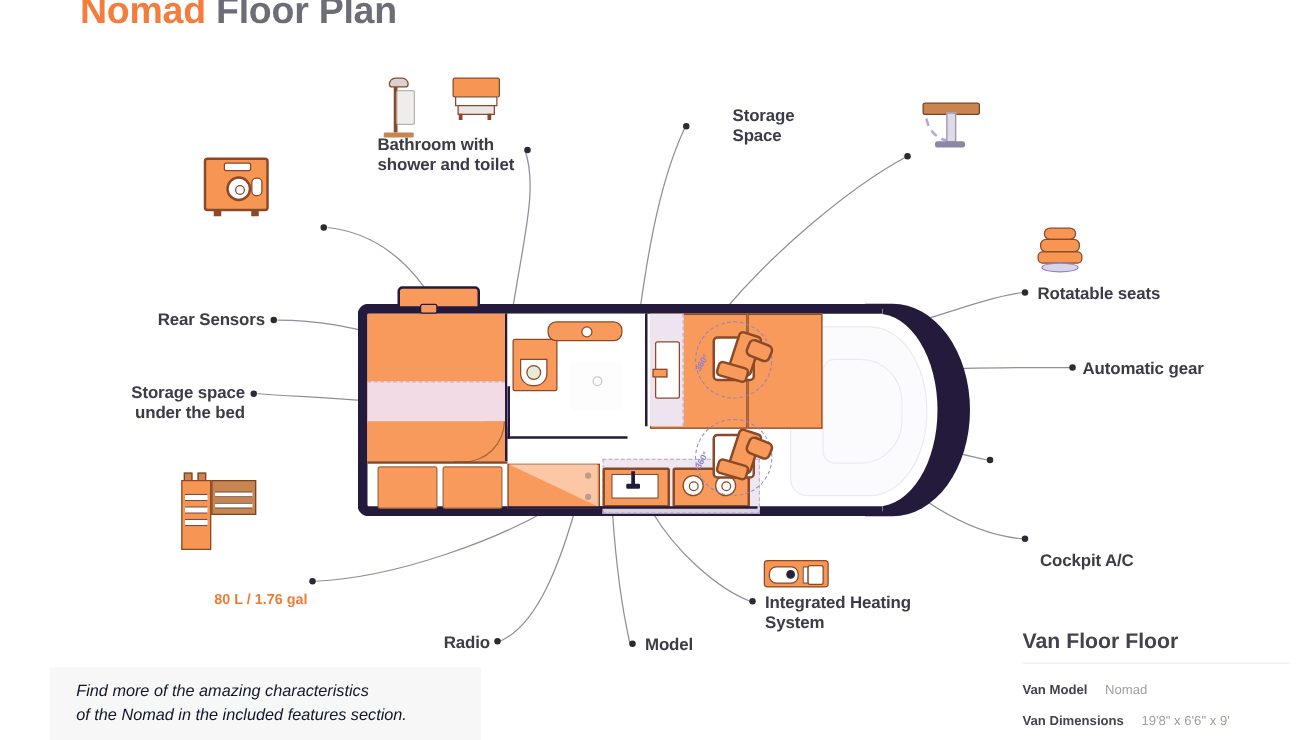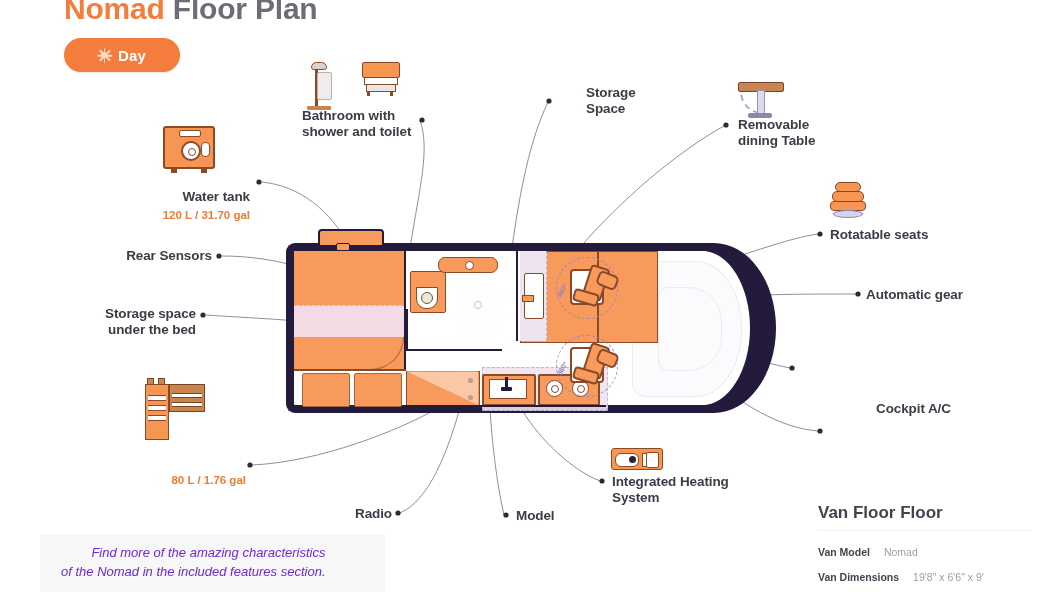--- a/index.html
+++ b/index.html
@@ -220,23 +220,22 @@
   .floor-line{position:absolute;left:120px;top:162px;width:200px;height:2px;background:#241b3c;}
 
   
   .note{
     position:absolute;left:40px;top:534px;width:345px;height:58px;
     background:#f7f7f8;
     display:flex;align-items:center;
   }
   .note span{
     display:block;padding-left:21px;
-    font-size:13px;line-height:1.45;color:#6d28d9;font-style:italic;font-weight:400;
+    font-size:13px;line-height:1.45;color:#0f172a;font-style:italic;font-weight:400;
     white-space:pre-line;
-    text-align:right;
   }
 
   
   .info-title{
     position:absolute;left:818px;top:503px;
     font-size:17px;font-weight:700;color:#43434f;
   }
   .info-row{position:absolute;left:818px;font-size:10.5px;}
   .info-row .k{font-weight:700;color:#43434f;}
   .info-row .v{color:#9d9daa;margin-left:14px;}
@@ -248,29 +247,20 @@
 </style>
 </head>
 <body>
 
 <div class="stage">
 
   <div class="page-title">
     <span class="accent">Nomad</span><span> Floor Plan</span>
   </div>
 
-  <button class="day-toggle">
-    <span class="sun">
-        <i></i>
-        <i></i>
-        <i></i>
-        <i></i>
-      </span>
-    <span class="lbl">Day</span>
-  </button>
 
   <svg class="lines" width="1052" height="592">
     <g fill="none" stroke="#8f8f9b" stroke-width="1">
       <path d="M262,182 C300,186 330,210 350,247"></path>
       <path d="M420,120 C430,150 420,185 410,248"></path>
       <path d="M548,102 C530,140 520,190 512,248"></path>
       <path d="M724,126 C680,150 620,200 578,250"></path>
       <path d="M222,256 C270,256 300,268 322,272"></path>
       <path d="M206,315 C250,318 300,320 334,325"></path>
       <path d="M818,234 C790,238 760,250 700,268"></path>
@@ -436,35 +426,29 @@
       <div class="arm"></div>
         <div class="arm2"></div>
       <div class="deg">360°</div>
     </div>
   </div>
 
   <div class="lab" style="left:302px;top:108px;">Bathroom with
 shower and toilet</div>
   <div class="lab" style="left:586px;top:85px;">Storage
 Space</div>
-  <div class="lab" style="left:738px;top:117px;">Removable
-dining Table</div>
-
-  <div class="lab lft" style="left:104px;top:173px;width:146px;">
-    <span>Water tank</span>
-    <span class="sub">120 L / 31.70 gal</span>
-  </div>
+
 
   <div class="lab lft" style="left:70px;top:248px;width:142px;">Rear Sensors</div>
   <div class="lab lft" style="left:60px;top:306px;width:136px;">Storage space
 under the bed</div>
 
   <div class="lab right" style="left:830px;top:227px;">Rotatable seats</div>
   <div class="lab right" style="left:866px;top:287px;">Automatic gear</div>
-  <div class="lab right" style="left:832px;top:401px;margin-left:44px;">Cockpit A/C</div>
+  <div class="lab right" style="left:832px;top:441px;">Cockpit A/C</div>
 
   <div class="lab lft" style="left:106px;top:455px;width:140px;">
     <span class="sub">80 L / 1.76 gal</span>
   </div>
 
   <div class="lab lft" style="left:330px;top:506px;width:62px;">Radio</div>
   <div class="lab right" style="left:516px;top:508px;">Model</div>
   <div class="lab right" style="left:612px;top:474px;">Integrated Heating
 System</div>
 

